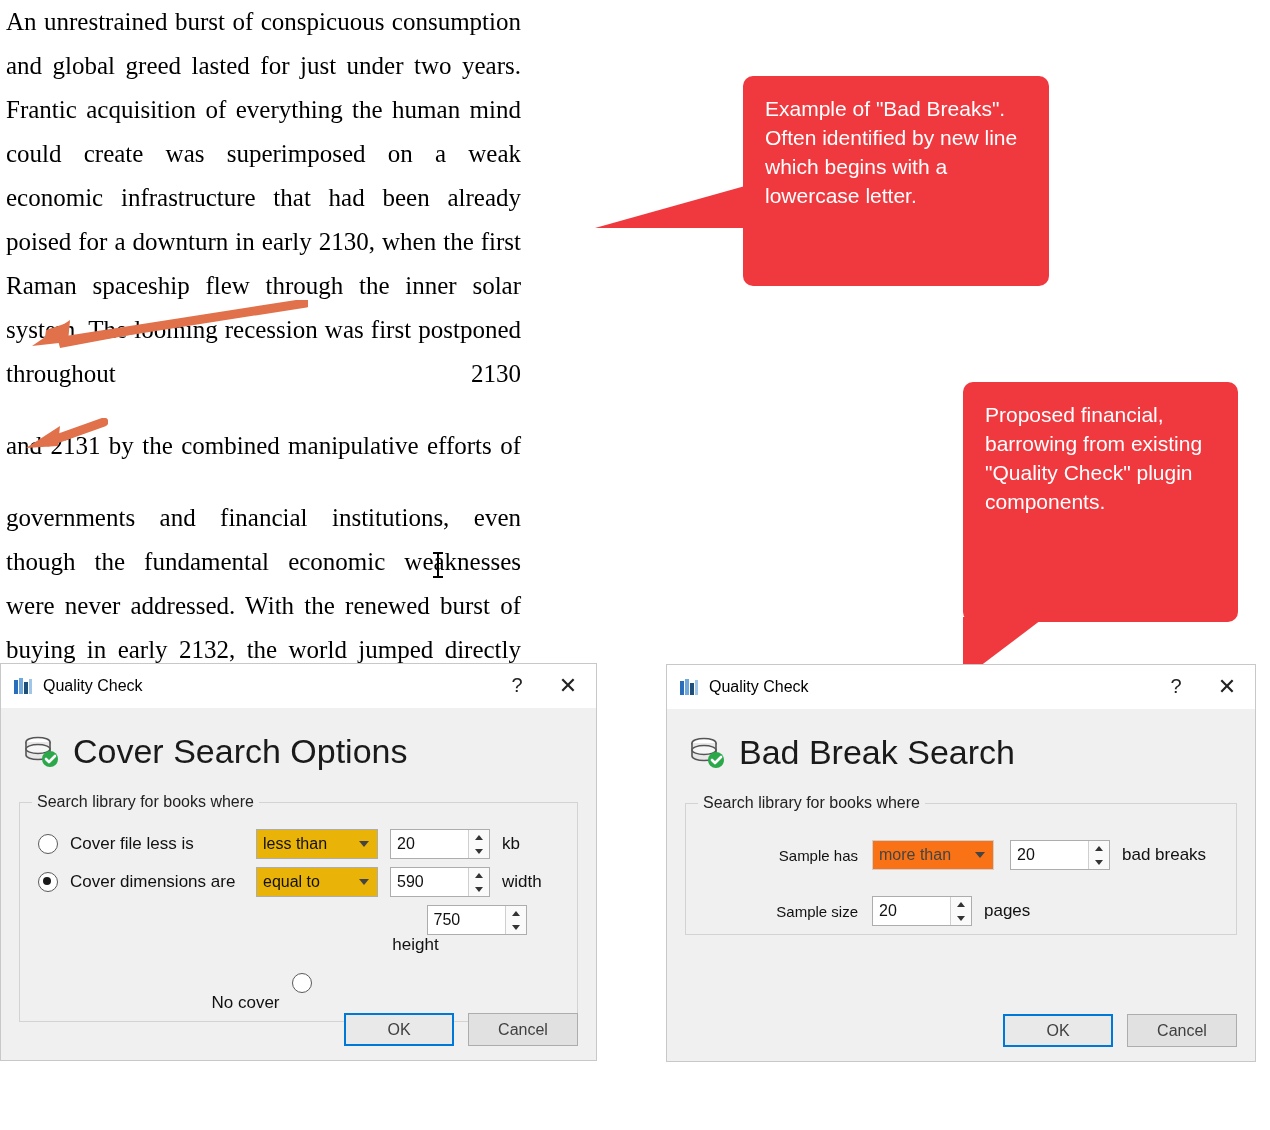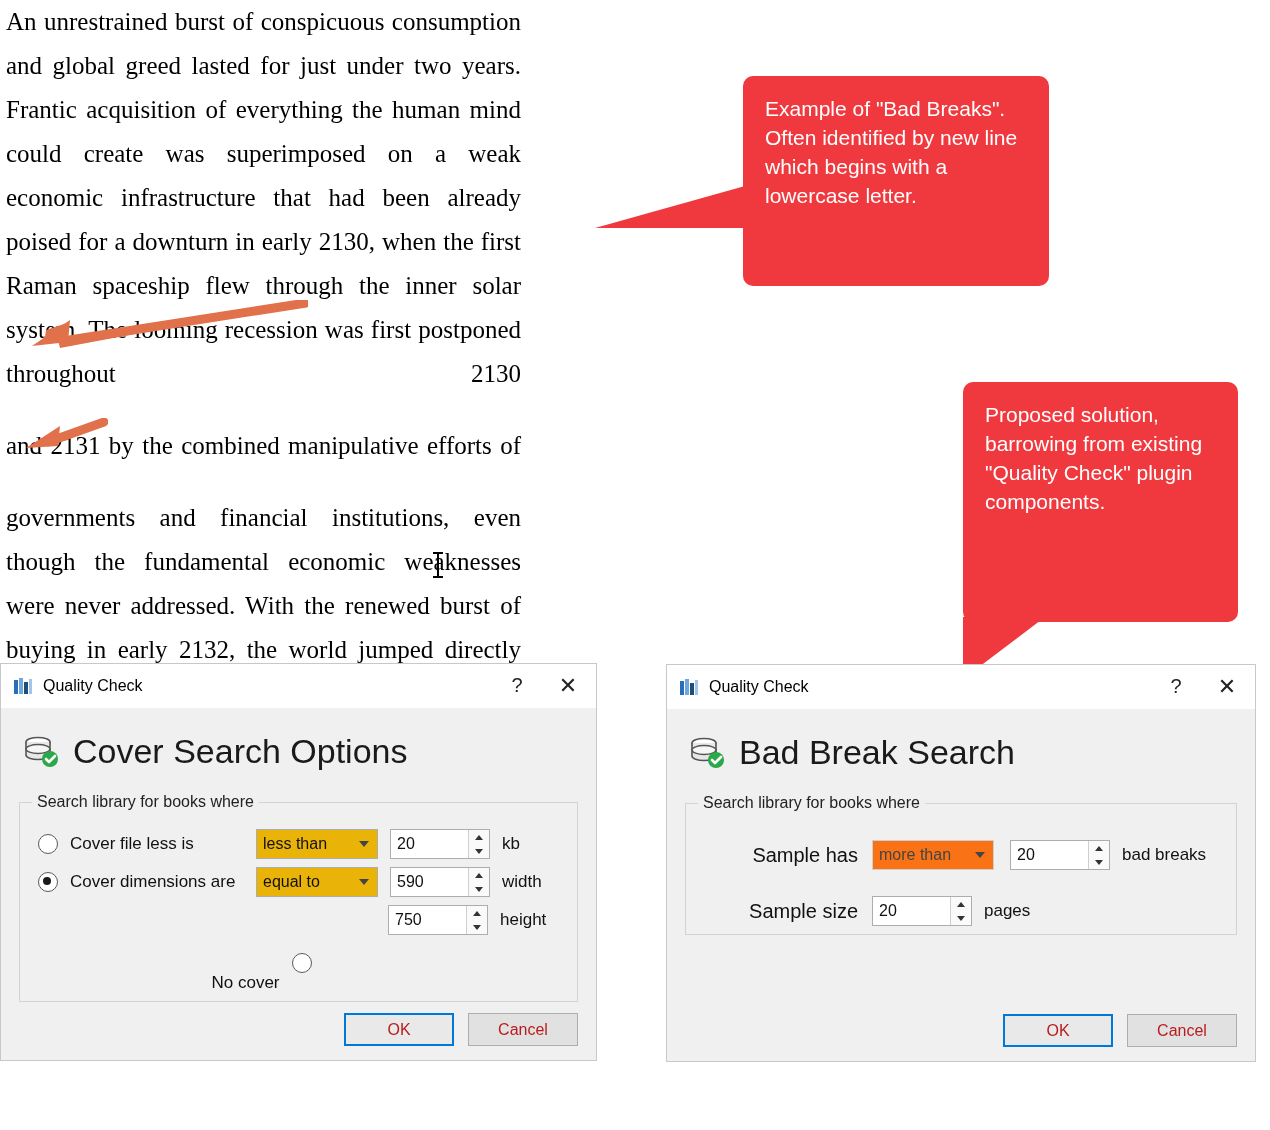--- a/index.html
+++ b/index.html
@@ -327,21 +327,21 @@
     margin-left: 12px;
   }
 
   .btn {
     width: 110px;
     height: 33px;
     border: 1px solid #adadad;
     background: #e1e1e1;
     font-size: 16px;
     font-family: "Liberation Sans", sans-serif;
-    color: #b91c1c;
+    color: #404040;
     display: flex;
     align-items: center;
     justify-content: center;
     box-sizing: border-box;
   }
   .btn.default {
     border: 2px solid #0078d7;
     background: #e9e9e9;
   }
   .buttons {
@@ -352,21 +352,21 @@
     gap: 14px;
   }
 
   
   .row-right {
     display: flex;
     align-items: center;
     margin: 18px 0 0 0;
   }
   .label-right {
-    font-size: 20px;
+    font-size: 15px;
     color: #111;
     text-align: right;
     width: 160px;
     flex: none;
     margin-right: 14px;
   }
 </style>
 </head>
 <body>
 
@@ -388,21 +388,21 @@
   <polygon points="8,30 42,8 40,28" fill="#e0714a"></polygon>
 </svg>
 
 <div class="callout" id="callout-bad-breaks">
   <div class="tail"></div>
   <span>Example of "Bad Breaks". Often identified by new line which begins with a lowercase letter.</span>
 </div>
 
 <div class="callout" id="callout-solution">
   <div class="tail"></div>
-  <span>Proposed solution, barrowing from existing "Quality Check" plugin components.</span>
+  <span>Proposed financial, barrowing from existing "Quality Check" plugin components.</span>
 </div>
 
 <div class="dialog" id="dialog-left">
   <div class="titlebar">
     <svg class="app-icon" viewBox="0 0 20 20">
       <rect x="1" y="4" width="4" height="14" fill="#2a6ebb"></rect>
       <rect x="6" y="2" width="4" height="16" fill="#6fa8dc"></rect>
       <rect x="11" y="6" width="4" height="12" fill="#1f4e79"></rect>
       <rect x="16" y="3" width="3" height="15" fill="#9fc5e8"></rect>
     </svg>
@@ -454,21 +454,21 @@
         <div class="spinbox">
           <span class="val">590</span>
           <span class="arrows">
             <span class="up"></span>
             <span class="down"></span>
           </span>
         </div>
         <span class="unit">width</span>
       </div>
 
-      <div class="row" style="margin-left:222px;">
+      <div class="row" style="margin-left:222px;flex-direction:column;">
         <div class="spinbox" style="margin-left:134px;">
           <span class="val">750</span>
           <span class="arrows">
             <span class="up"></span>
             <span class="down"></span>
           </span>
         </div>
         <span class="unit">height</span>
       </div>
 

